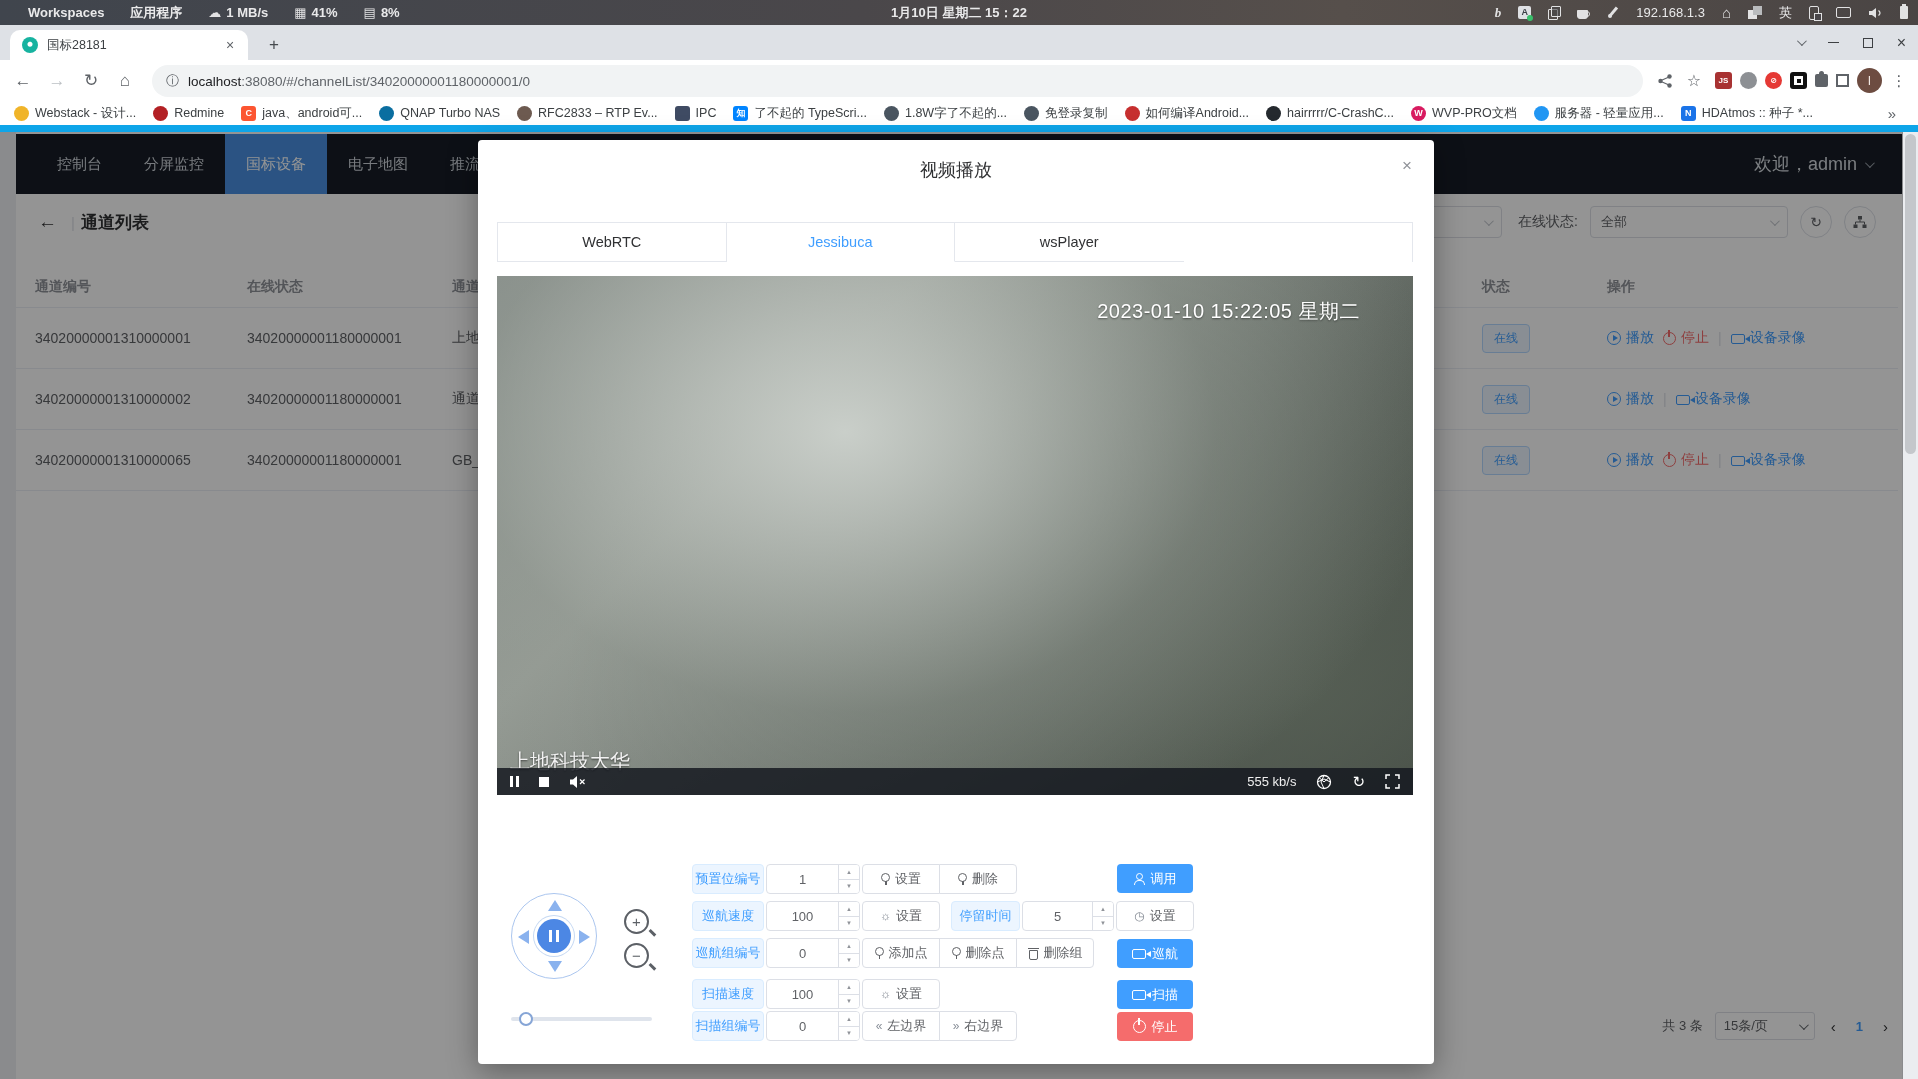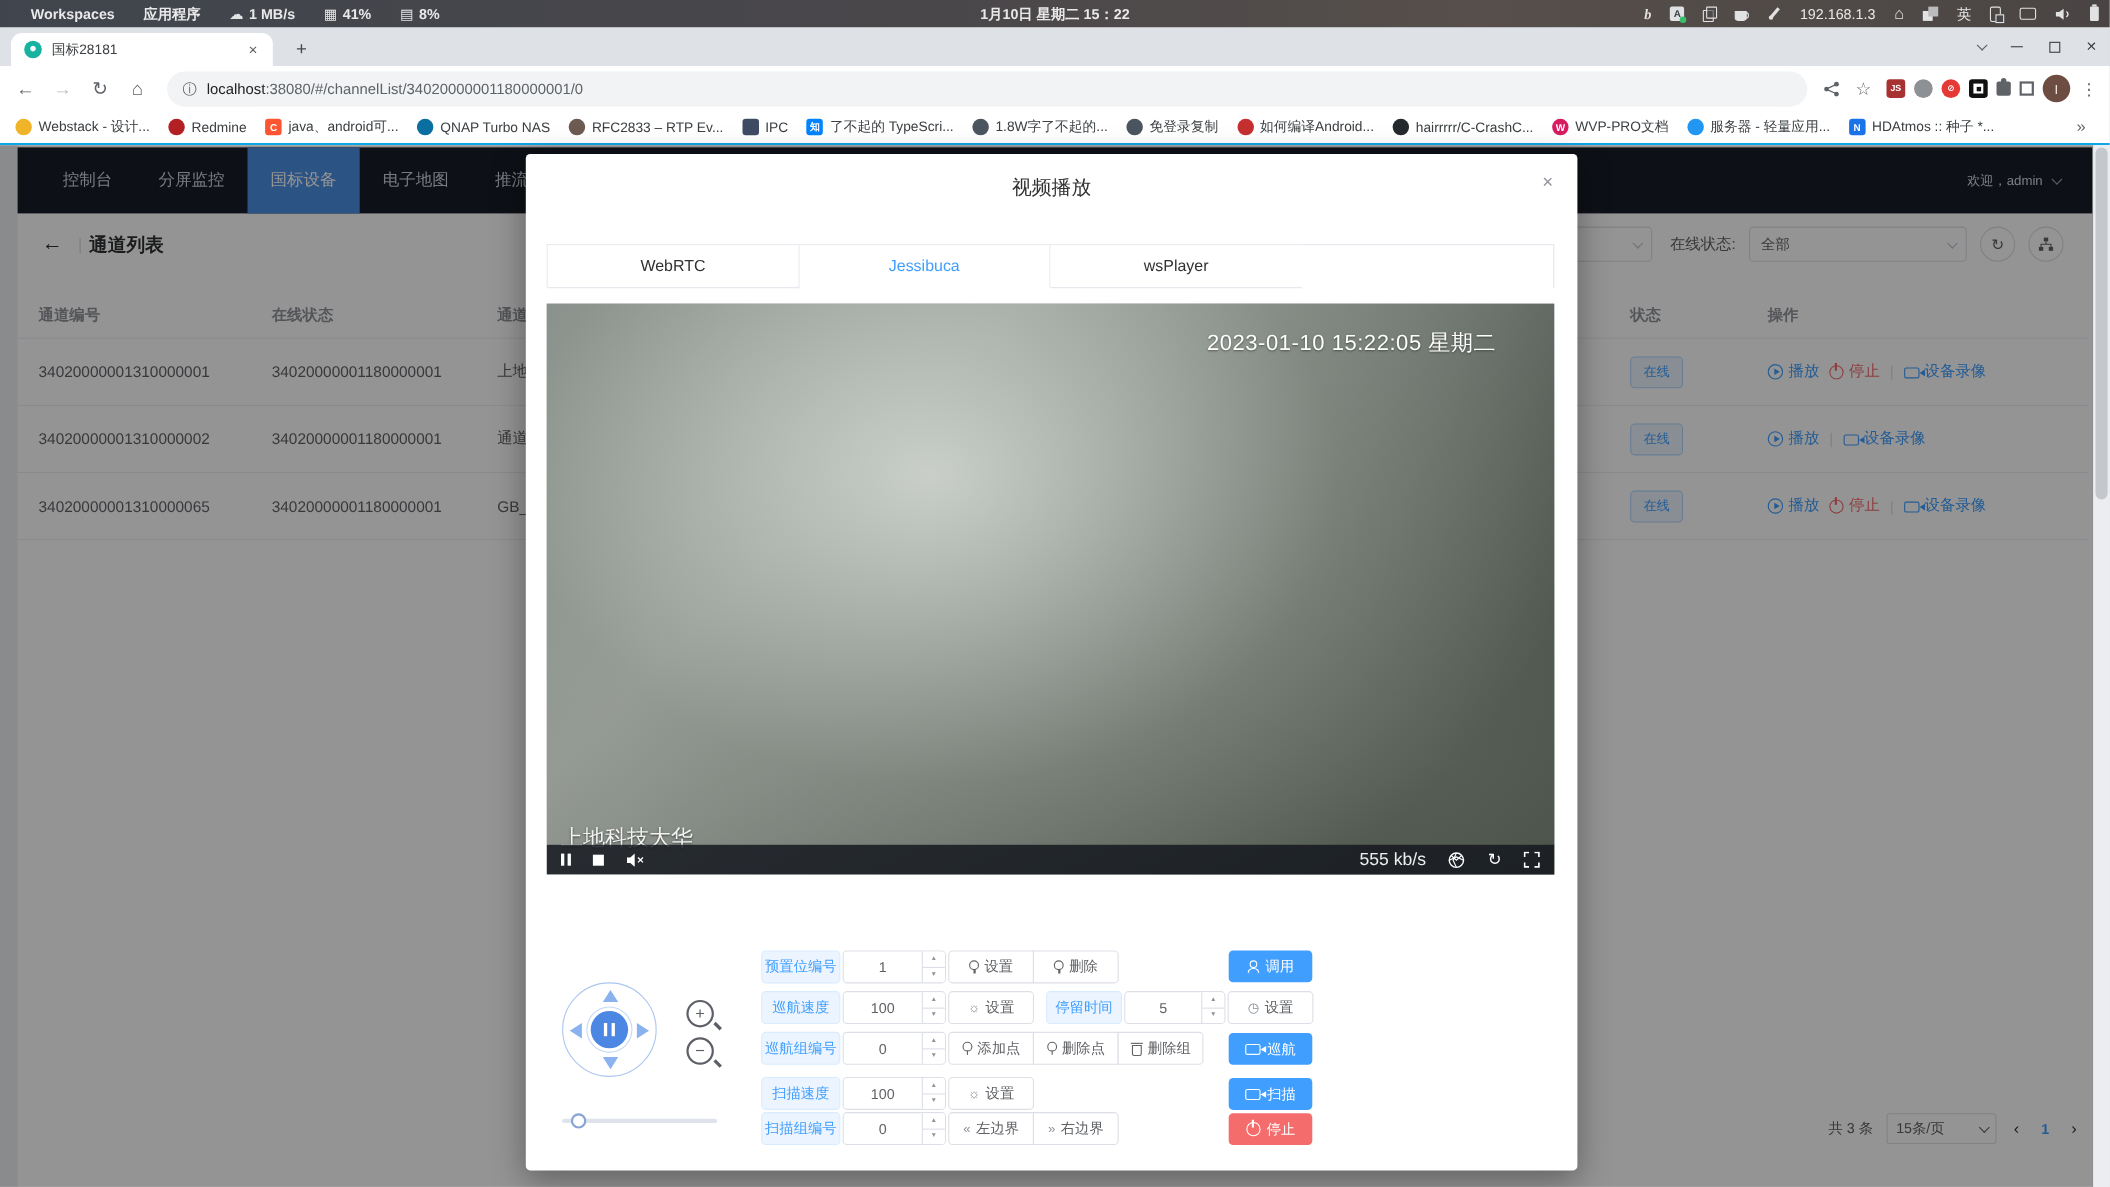--- a/index.html
+++ b/index.html
@@ -60,33 +60,33 @@
   #omnibox .u-path { font-size:13.5px; color:#5f6368; }
   .ext { width:17px; height:17px; border-radius:3px; display:flex; align-items:center; justify-content:center; font-size:8px; font-weight:bold; color:#fff; }
   .avatar { width:25px; height:25px; border-radius:50%; background:#6d4c41; color:#f3e9e4; font-size:12px; display:flex; align-items:center; justify-content:center; }
   .qr-in { width:9px; height:9px; background:#fff; display:flex; align-items:center; justify-content:center; }
   .qr-core { width:4px; height:4px; background:#111; }
   .puzzle { width:13px; height:13px; background:#5f6368; border-radius:2px; position:relative; }
   .puzzle::before { content:""; position:absolute; top:-3px; left:4px; width:5px; height:5px; background:#5f6368; border-radius:50%; }
   .wsq { width:13px; height:13px; border:2px solid #5f6368; background:#fff; }
 
   
-  #bmbar { position:absolute; top:101px; left:0; width:1918px; height:31px; background:#fff; border-bottom:2px solid #0ea5e9; display:flex; align-items:center; gap:17px; padding:0 14px; }
+  #bmbar { position:absolute; top:101px; left:0; width:1918px; height:31px; background:#fff; border-bottom:7px solid #0ea5e9; display:flex; align-items:center; gap:17px; padding:0 14px; }
   .bm { display:flex; align-items:center; gap:6px; }
   .bm-ic { width:15px; height:15px; border-radius:50%; flex:0 0 15px; color:#fff; font-size:9px; font-weight:bold; display:flex; align-items:center; justify-content:center; }
   .bm-label { font-size:12.5px; color:#3c4043; white-space:nowrap; }
   #bm-more { font-size:15px; color:#5f6368; margin-left:auto; padding-right:8px; }
 
   
   #app { position:absolute; top:132px; left:0; width:1918px; bottom:0; background:#eef0f3; }
   #app-card { position:absolute; left:16px; right:16px; top:0; bottom:0; background:#fff; }
   #appnav { position:absolute; left:0; right:0; top:2px; height:60px; background:#171d26; display:flex; align-items:center; padding-left:20px; }
   .nav-tab { color:#cdd3da; font-size:15px; padding:0 21px; height:60px; line-height:60px; }
   .nav-tab.active { background:#4a90e2; color:#fff; }
-  #welcome { position:absolute; right:30px; top:2px; height:60px; display:flex; align-items:center; gap:8px; color:#d4d9df; font-size:12px; }
+  #welcome { position:absolute; right:30px; top:2px; height:60px; display:flex; align-items:center; gap:8px; color:#d4d9df; font-size:18px; }
   #pagehead { position:absolute; left:14px; right:26px; top:72px; height:36px; display:flex; align-items:center; }
   #back-arrow { font-size:19px; color:#303133; padding:0 8px; }
   .vdiv { color:#dcdfe6; margin:0 6px; font-size:15px; }
   #page-title { font-size:17px; font-weight:bold; color:#303133; }
   #filters { margin-left:auto; display:flex; align-items:center; gap:12px; }
   .sel { height:32px; border:1px solid #dcdfe6; border-radius:4px; background:#fff; display:flex; align-items:center; justify-content:space-between; padding:0 10px; font-size:13px; color:#606266; }
   .sel .caret { border-color:#c0c4cc; }
   .flabel { font-size:14px; color:#606266; }
   .round-btn { width:32px; height:32px; border:1px solid #dcdfe6; border-radius:50%; display:flex; align-items:center; justify-content:center; color:#606266; font-size:14px; background:#fff; }
 
@@ -128,21 +128,21 @@
     background:
       radial-gradient(90% 120% at 38% 30%, rgba(205,210,205,.95) 0%, rgba(150,157,150,.45) 45%, rgba(0,0,0,0) 72%),
       radial-gradient(130% 150% at 88% 80%, rgba(88,97,86,.85) 0%, rgba(0,0,0,0) 62%),
       linear-gradient(135deg,#848b87 0%,#949a93 30%,#6e756f 58%,#4a514b 82%,#333935 100%); }
   #vtime { position:absolute; top:22px; right:53px; color:#fff; font-size:20px; font-weight:500; letter-spacing:.5px; text-shadow:0 1px 2px rgba(0,0,0,.45); }
   #vmark { position:absolute; left:13px; bottom:20px; color:#f2f2f2; font-size:20px; font-weight:500; text-shadow:0 1px 2px rgba(0,0,0,.6); }
   #vbar { position:absolute; left:0; right:0; bottom:0; height:27px; background:rgba(21,25,32,.85); display:flex; align-items:center; padding:0 13px; gap:20px; }
   .vb-pause { width:3px; height:11px; background:#fff; box-shadow:6px 0 0 #fff; margin-right:6px; }
   .vb-stop { width:10px; height:10px; background:#fff; }
   .vb-sp { flex:1; }
-  #vrate { color:#eee; font-size:16px; }
+  #vrate { color:#eee; font-size:13px; }
   .vb-glyph { color:#fff; font-size:15px; line-height:1; }
 
   
   #ptabs { position:absolute; left:19px; top:678px; width:916px; height:33px; border-bottom:1px solid #e4e7ed; display:flex; gap:38px; }
   .ptab { font-size:15px; color:#303133; padding-bottom:11px; }
   .ptab.active { color:#409eff; border-bottom:2px solid #409eff; }
 
   
   #joy { position:absolute; left:33px; top:753px; width:86px; height:86px; border:1px solid #abc6ef; border-radius:50%; background:#fff; }
   .tri { position:absolute; width:0; height:0; }

